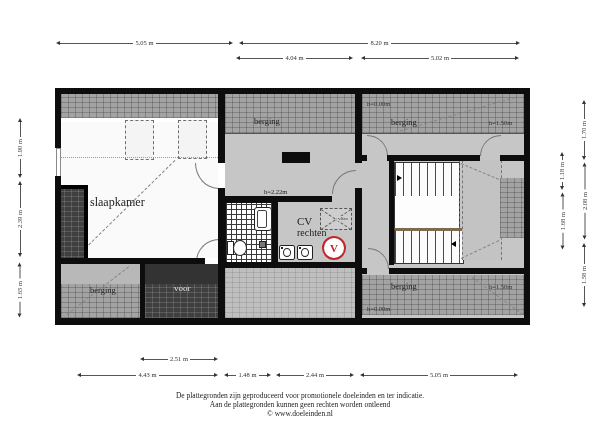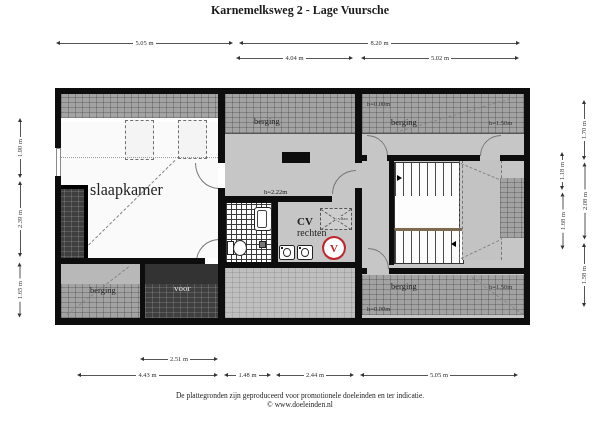--- a/index.html
+++ b/index.html
@@ -64,21 +64,20 @@
   .tri{position:absolute;width:0;height:0;}
   .strip{position:absolute;background:#c3c3c3;border-left:1px dashed #777;border-right:1px dashed #777;}
   .dashv{position:absolute;border-left:1px dashed #666;}
 </style>
 </head>
 <body>
 
 <div class="page">
 
   <div class="abs title">
-    <div>Karnemelksweg 2 - Lage Vuursche</div>
   </div>
 
   <div class="dim" style="left:56px;top:39px;width:177px;">
       <span class="ln"></span>
       <span class="lbl">5.05 m</span>
       <span class="ln"></span>
     </div>
   <div class="dim" style="left:239px;top:39px;width:281px;">
       <span class="ln"></span>
       <span class="lbl">8.20 m</span>
@@ -168,21 +167,21 @@
 
     <div class="base" style="left:170px;top:6px;width:137px;height:224px;"></div>
     <div class="base" style="left:307px;top:6px;width:162px;height:224px;"></div>
 
     <div class="abs" style="left:6px;top:34px;width:157px;height:136px;background:#fafafa;"></div>
     <div class="hatch" style="left:6px;top:6px;width:157px;height:24px;"></div>
     <div class="winbox" style="left:70px;top:32px;width:27px;height:38px;"></div>
     <div class="winbox" style="left:123px;top:32px;width:27px;height:37px;"></div>
     <div class="dotline" style="left:6px;top:69px;width:157px;"></div>
     <div class="dash" style="left:30px;top:160px;width:126px;transform:rotate(-44.4deg);"></div>
-    <div class="room-label" style="left:6px;top:93px;width:127px;font-size:16px;">slaapkamer</div>
+    <div class="room-label" style="left:6px;top:108px;width:127px;font-size:12px;">slaapkamer</div>
     <div class="closet hatch dark" style="left:2px;top:97px;width:27px;height:73px;"></div>
     <div class="winline" style="left:1px;top:60px;width:3px;height:28px;"></div>
 
     <div class="abs" style="left:6px;top:176px;width:79px;height:20px;background:#b8b8b8;"></div>
     <div class="hatch" style="left:6px;top:196px;width:79px;height:34px;"></div>
     <div class="dash" style="left:12px;top:226px;width:78px;transform:rotate(-37.7deg);"></div>
     <div class="room-label" style="left:6px;top:198px;width:79px;font-size:8.5px;">berging</div>
     <div class="abs" style="left:90px;top:176px;width:73px;height:20px;background:#333;"></div>
     <div class="hatch dark" style="left:90px;top:196px;width:73px;height:34px;"></div>
     <div class="room-label" style="left:90px;top:196px;width:73px;color:#e4e4e4;">voor</div>
@@ -196,21 +195,21 @@
     <div class="h-label" style="left:434px;top:32px;">h=1.50m</div>
 
     <div class="room-label" style="left:180px;top:100px;width:130px;font-size:6.5px;">h=2.22m</div>
 
     <div class="tiles" style="left:170px;top:114px;width:47px;height:62px;"></div>
     <div class="sink" style="left:199px;top:119px;width:16px;height:22px;"></div>
     <div class="wc-tank" style="left:172px;top:153px;width:5px;height:12px;"></div>
     <div class="wc-bowl" style="left:178px;top:152px;width:12px;height:14px;"></div>
     <div class="abs" style="left:204px;top:153px;width:5px;height:5px;border:1px solid #222;background:#777;"></div>
 
-    <div class="room-label" style="left:213px;top:127px;width:60px;font-size:11px;font-weight:bold;">CV</div>
+    <div class="room-label" style="left:213px;top:127px;width:60px;font-size:11px;">CV</div>
     <div class="room-label" style="left:213px;top:139px;width:60px;font-size:10px;">rechten</div>
     <div class="vlizo" style="left:265px;top:120px;width:30px;height:20px;">
       <div class="dash" style="left:0;top:0;width:36px;transform:rotate(33.7deg);border-color:#666;"></div>
       <div class="dash" style="left:0;top:20px;width:36px;transform:rotate(-33.7deg);border-color:#666;"></div>
       <span class="vlizo-lbl" style="right:2px;top:7px;">vlizo</span>
     </div>
     <div class="cvcirc" style="left:267px;top:148px;">
         <span>V</span>
       </div>
     <div class="appl" style="left:224px;top:157px;"></div>
@@ -260,16 +259,17 @@
     <div class="wall" style="left:6px;top:170px;width:144px;height:6px;"></div>
     <div class="wall" style="left:85px;top:176px;width:5px;height:54px;"></div>
     <div class="wall" style="left:307px;top:180px;width:5px;height:6px;"></div>
     <div class="wall" style="left:334px;top:180px;width:135px;height:6px;"></div>
     <div class="wall" style="left:334px;top:67px;width:5px;height:110px;"></div>
     <div class="wall" style="left:227px;top:64px;width:28px;height:11px;"></div>
   </div>
 
   <div class="abs footer">
     <div>De plattegronden zijn geproduceerd voor promotionele doeleinden en ter indicatie.</div>
+    <div>Aan de plattegronden kunnen geen rechten worden ontleend</div>
     <div>© www.doeleinden.nl</div>
   </div>
 
 </div>
 
 </body></html>

